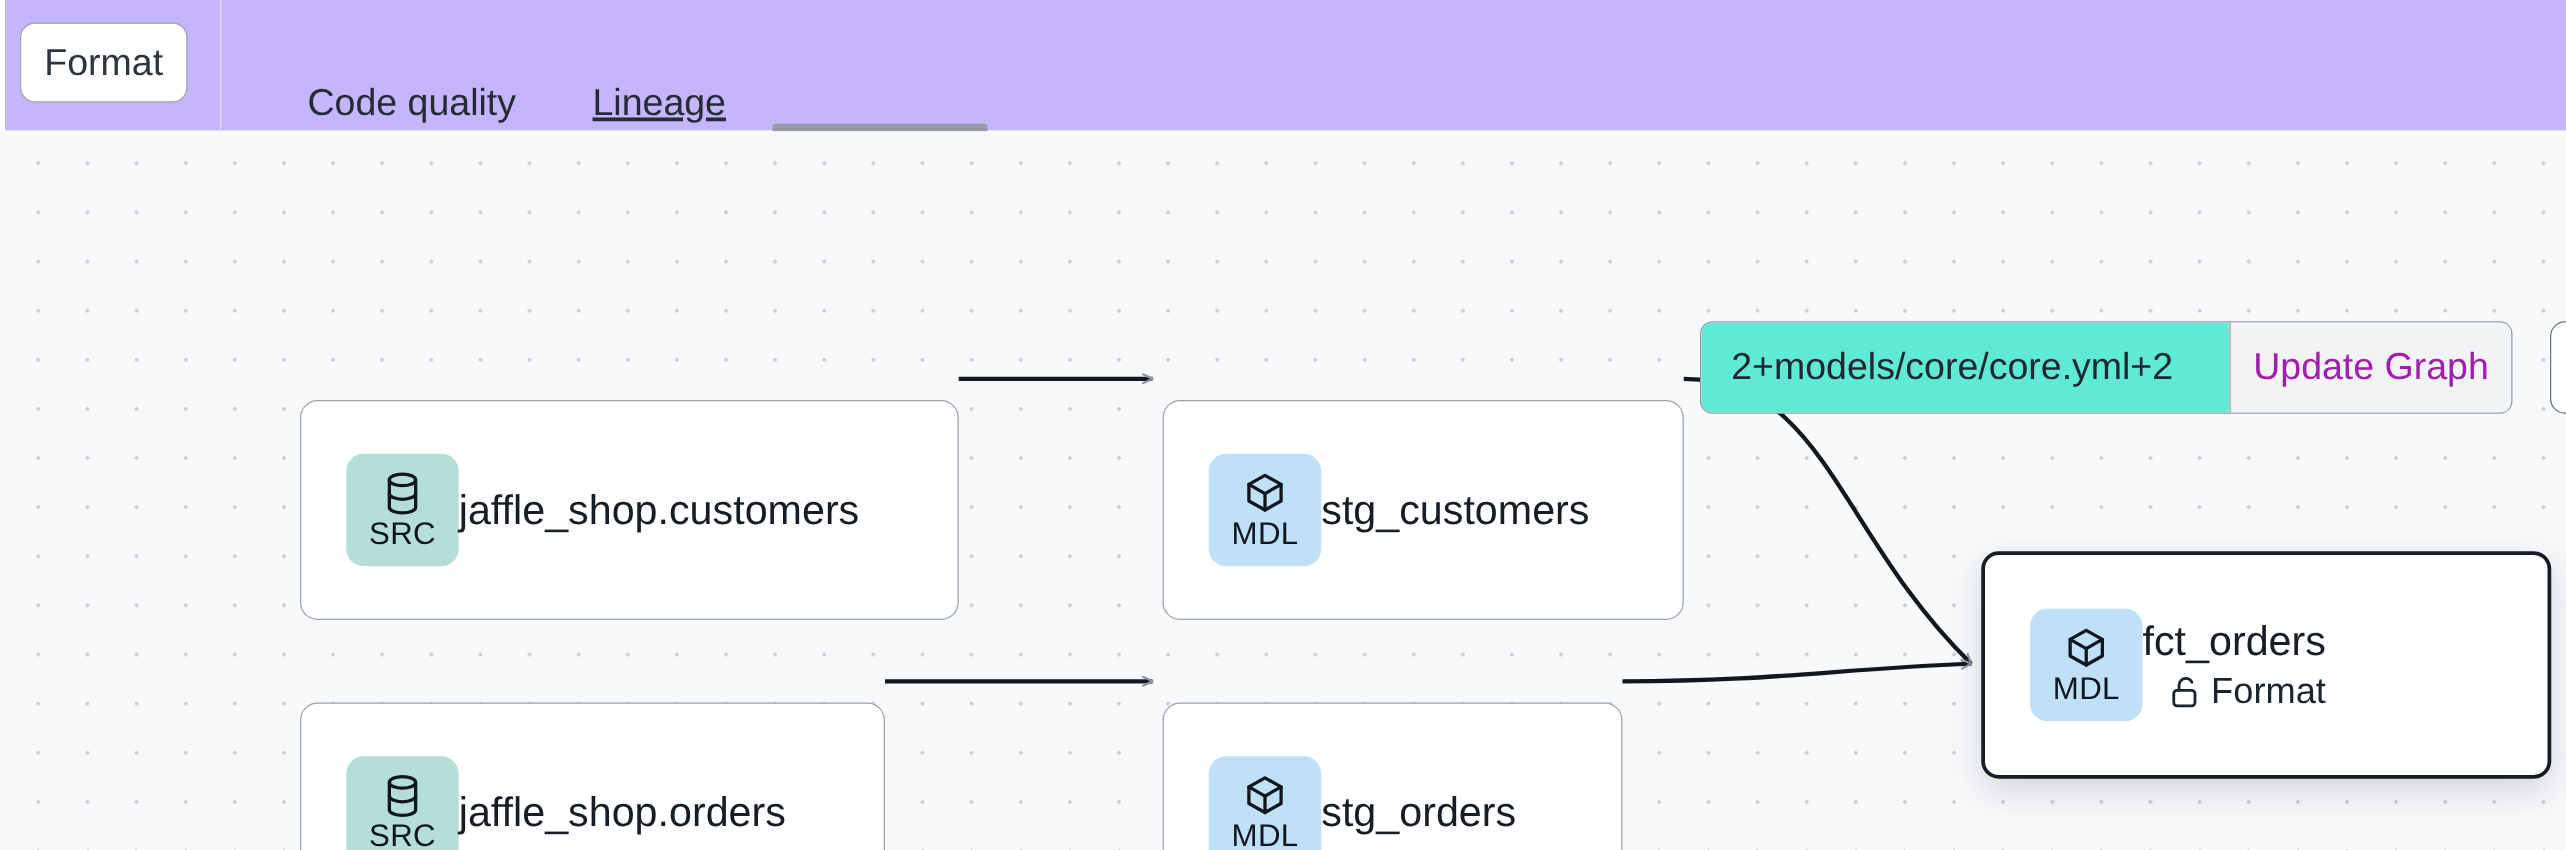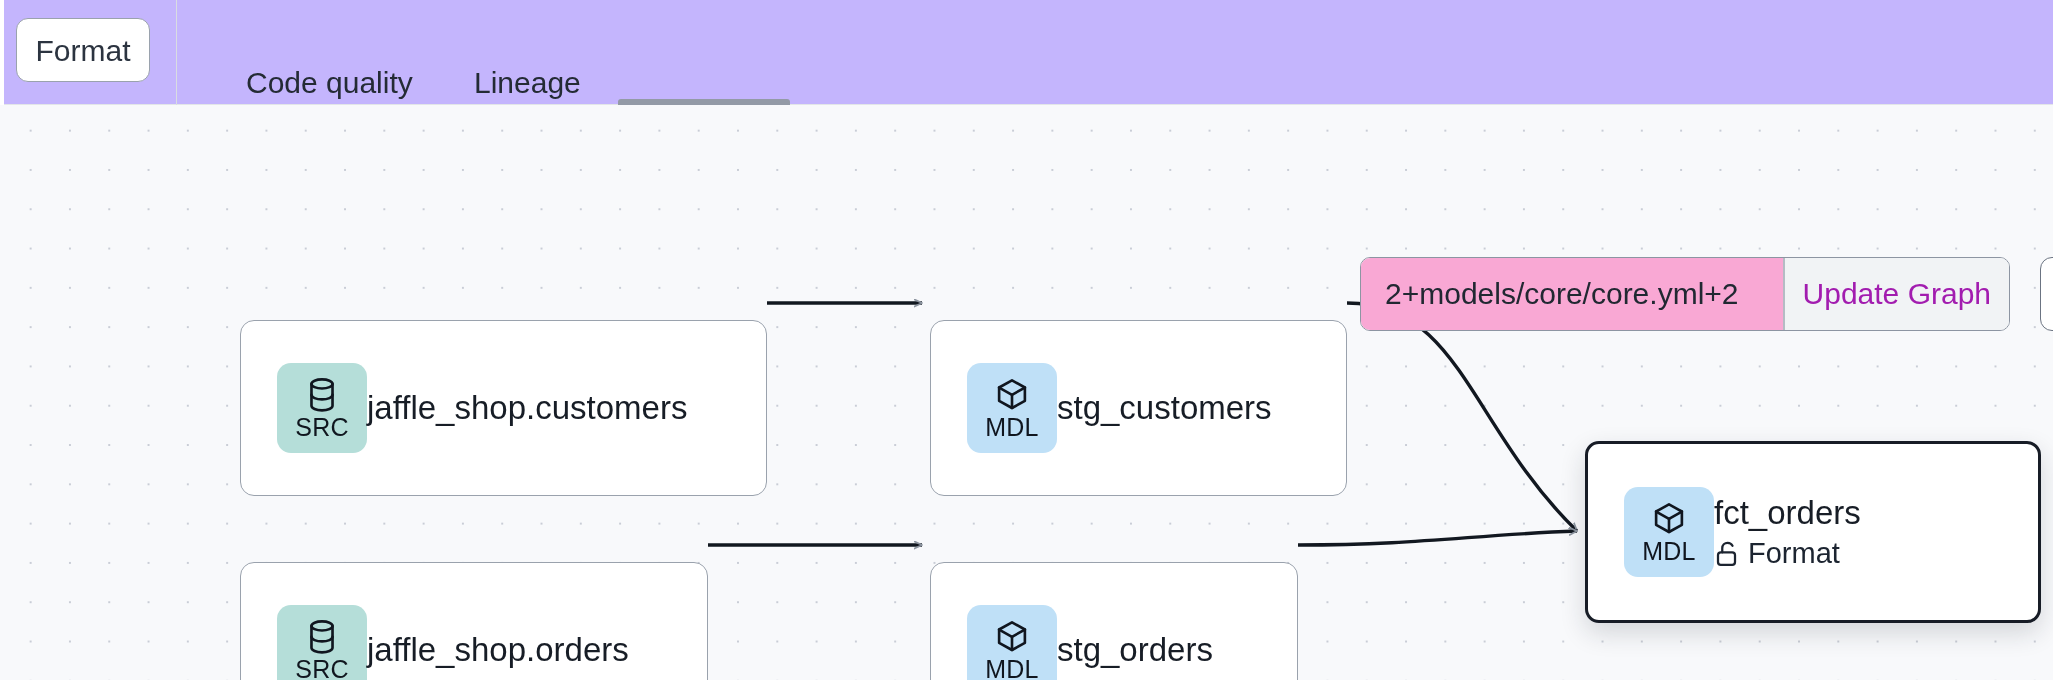--- a/index.html
+++ b/index.html
@@ -69,21 +69,21 @@
     top: 0;
     height: 105px;
     line-height: 105px;
     font-size: 30px;
     color: #242b35;
     cursor: pointer;
     white-space: nowrap;
     margin-top: 30px;
   }
   .tab-code-quality { left: 70px; }
-  .tab-lineage { left: 298px; }
+  .tab-lineage { left: 298px; text-decoration: underline; }
   .tab-underline {
     position: absolute;
     left: 442px;
     bottom: 0;
     width: 172px;
     height: 6px;
     background: #939aa6;
     border-radius: 3px 3px 0 0;
   }
 
@@ -122,21 +122,21 @@
     border-radius: 10px;
     background: #ffffff;
     box-sizing: border-box;
     overflow: hidden;
   }
   .query-input {
     flex: 0 0 422px;
     height: 100%;
     border: none;
     outline: none;
-    background: #f9a8d4;
+    background: #5eead4;
     font-family: "Liberation Sans", sans-serif;
     font-size: 30px;
     color: #212832;
     padding: 0 0 0 24px;
     box-sizing: border-box;
   }
   .query-sep {
     width: 1.6px;
     height: 100%;
     background: #b5bbc4;
@@ -226,21 +226,21 @@
     color: #1c2430;
     white-space: nowrap;
   }
 
   
   #node-jaffle-customers { left: 240px; top: 215px; width: 527px; height: 176px; }
   #node-stg-customers    { left: 930px; top: 215px; width: 417px; height: 176px; }
   #node-jaffle-orders    { left: 240px; top: 457px; width: 468px; height: 176px; }
   #node-stg-orders       { left: 930px; top: 457px; width: 368px; height: 176px; }
   #node-fct-orders       { left: 1585px; top: 336px; width: 456px; height: 182px; }
-  #node-fct-orders .node-body { justify-content: center; }
+  #node-fct-orders .node-body { justify-content: center; align-items: flex-end; }
 </style>
 </head>
 <body>
 
 <div class="app">
 
   <div class="toolbar">
     <div class="format-btn">Format</div>
 
     <div class="toolbar-divider"></div>

